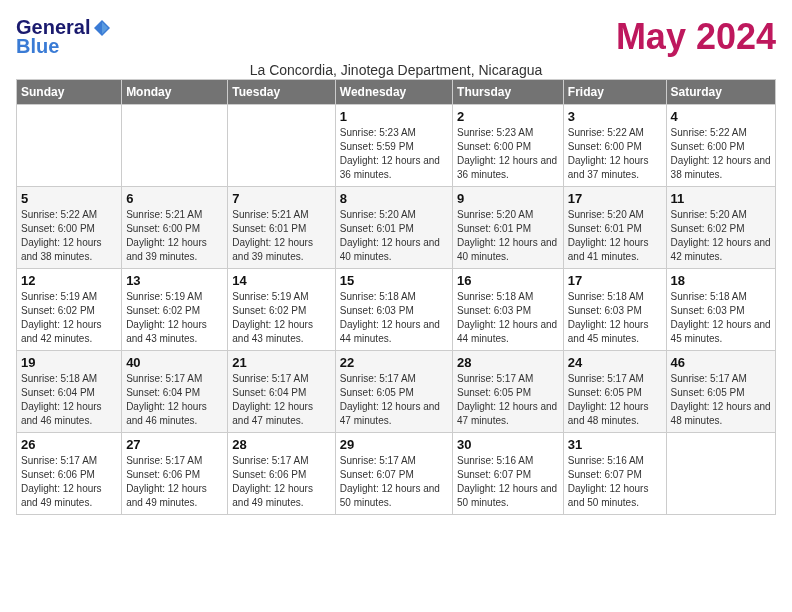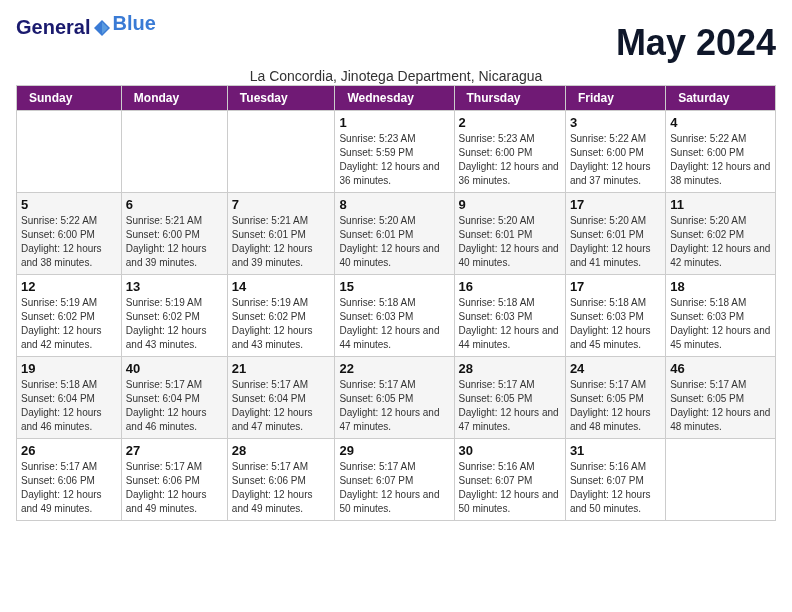--- a/index.html
+++ b/index.html
@@ -11,47 +11,46 @@
       padding: 16px;
     }
     .header-top {
       display: flex;
       justify-content: space-between;
       align-items: flex-start;
       margin-bottom: 4px;
     }
     .logo {
       display: flex;
-      flex-direction: row;
+      flex-direction: column;
       align-items: flex-start;
     }
     .title-area {
       text-align: right;
     }
     .month-title {
       font-size: 36px;
       font-weight: bold;
-      color: #0f172a;
-      margin-top: 6px;
+      color: #be185d;
     }
     .location-subtitle {
       font-size: 14px;
       color: #333;
       text-align: center;
       margin-bottom: 1px;
     }
     table {
       width: 100%;
       border-collapse: collapse;
       font-size: 11px;
     }
     thead tr th {
-      background-color: #701a75;
+      background-color: #737373;
       color: #fff;
-      padding: 5px 12px;
+      padding: 5px 4px;
       text-align: left;
       font-size: 12px;
       font-weight: bold;
       border: 1px solid #ccc;
     }
     tbody tr td {
       border: 1px solid #ccc;
       padding: 4px;
       vertical-align: top;
       min-height: 70px;

